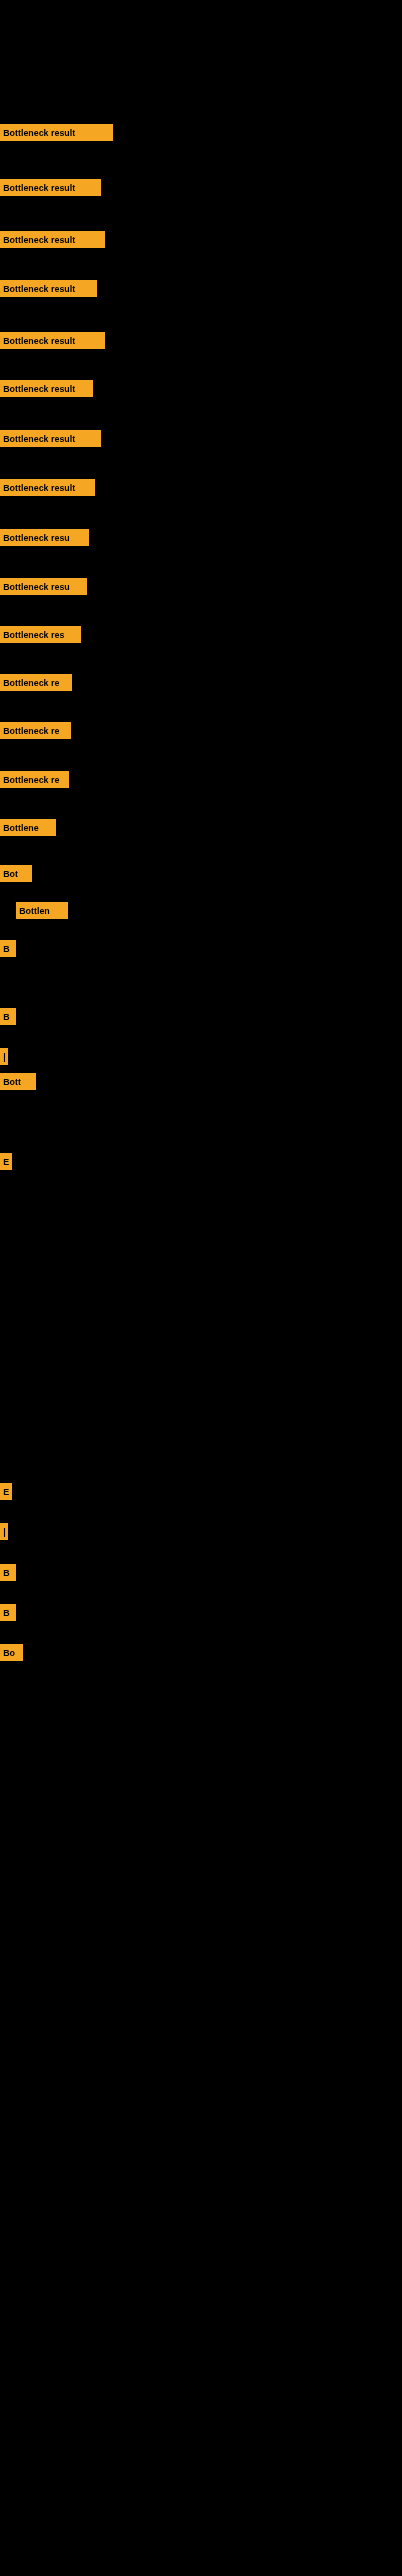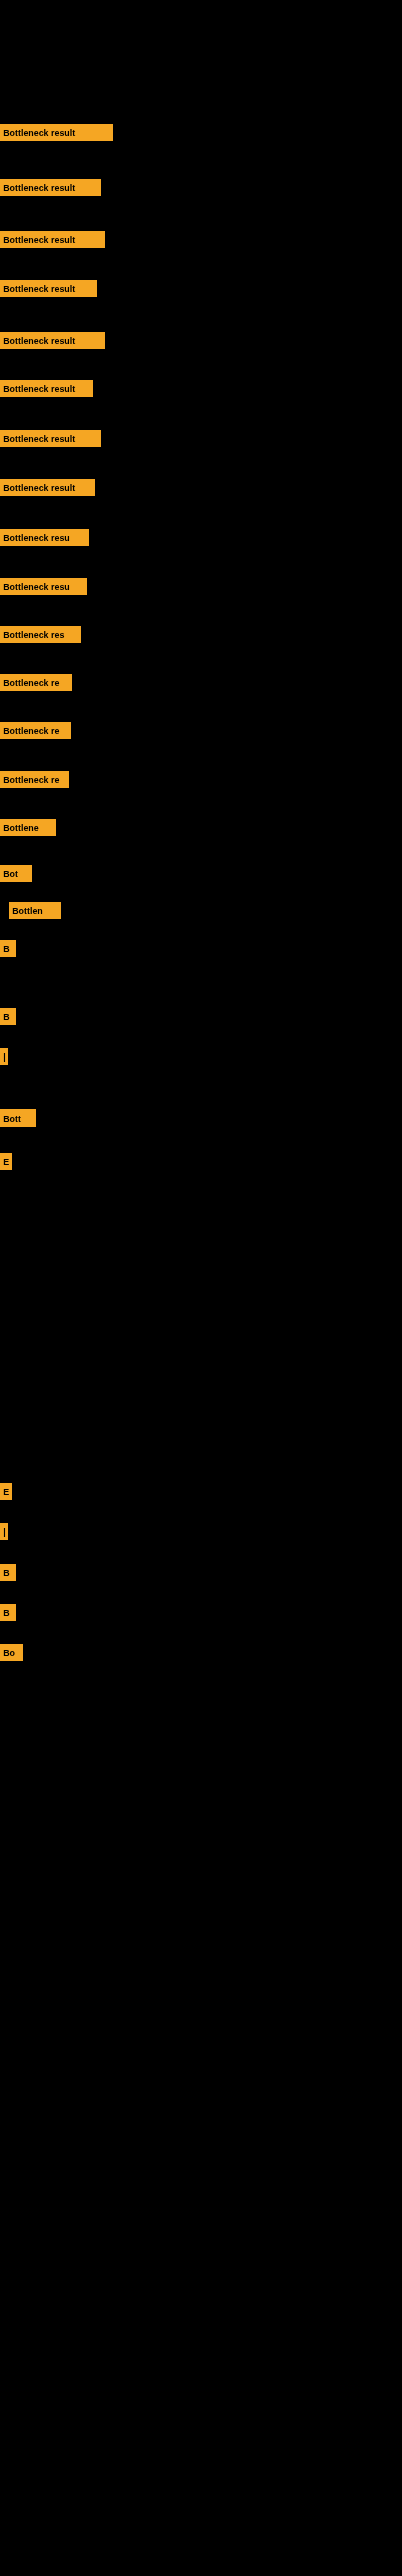--- a/index.html
+++ b/index.html
@@ -14,21 +14,21 @@
     .site-title {
       text-align: center;
       font-size: 13px;
       color: #ccc;
       padding: 6.4px 0 3.2px 0;
     }
     .bar-container {
       position: absolute;
       left: 0;
       display: flex;
-      align-items: center;
+      align-items: flex-start;
     }
     .bar-label {
       background-color: #f5a623;
       color: #000;
       font-size: 8.9px;
       font-weight: bold;
       padding: 1.6px 3.2px;
       white-space: nowrap;
       overflow: hidden;
     }
@@ -80,33 +80,33 @@
     </div>
     <div class="bar-container" style="top: 761px; left: 0px; height: 17.7px; width: 69px;">
       <span class="bar-label" style="width: 69px; height: 17.7px; line-height: 17.7px; display: block;">Bottleneck re</span>
     </div>
     <div class="bar-container" style="top: 809px; left: 0px; height: 17.7px; width: 76px;">
       <span class="bar-label" style="width: 56px; height: 17.7px; line-height: 17.7px; display: block;">Bottlene</span>
     </div>
     <div class="bar-container" style="top: 855px; left: 0px; height: 17.7px; width: 32px;">
       <span class="bar-label" style="width: 32px; height: 17.7px; line-height: 17.7px; display: block;">Bot</span>
     </div>
-    <div class="bar-container" style="top: 892px; left: 9px; height: 17.7px; width: 52px;">
+    <div class="bar-container" style="top: 892px; left: 16px; height: 17.7px; width: 52px;">
       <span class="bar-label" style="width: 52px; height: 17.7px; line-height: 17.7px; display: block;">Bottlen</span>
     </div>
     <div class="bar-container" style="top: 930px; left: 0px; height: 17.7px; width: 16px;">
       <span class="bar-label" style="width: 16px; height: 17.7px; line-height: 17.7px; display: block;">B</span>
     </div>
     <div class="bar-container" style="top: 998px; left: 0px; height: 17.7px; width: 16px;">
       <span class="bar-label" style="width: 16px; height: 17.7px; line-height: 17.7px; display: block;">B</span>
     </div>
     <div class="bar-container" style="top: 1038px; left: 0px; height: 17.7px; width: 8px;">
       <span class="bar-label" style="width: 8px; height: 17.7px; line-height: 17.7px; display: block;">|</span>
     </div>
-    <div class="bar-container" style="top: 1095px; left: 0px; height: 27px; width: 36px;">
+    <div class="bar-container" style="top: 1063px; left: 0px; height: 27px; width: 36px;">
       <span class="bar-label" style="width: 36px; height: 17.7px; line-height: 17.7px; display: block;">Bott</span>
     </div>
     <div class="bar-container" style="top: 1143px; left: 0px; height: 17.7px; width: 12px;">
       <span class="bar-label" style="width: 12px; height: 17.7px; line-height: 17.7px; display: block;">E</span>
     </div>
     <div class="bar-container" style="top: 1473px; left: 0px; height: 17.7px; width: 12px;">
       <span class="bar-label" style="width: 12px; height: 17.7px; line-height: 17.7px; display: block;">E</span>
     </div>
     <div class="bar-container" style="top: 1513px; left: 0px; height: 17.7px; width: 8px;">
       <span class="bar-label" style="width: 8px; height: 17.7px; line-height: 17.7px; display: block;">|</span>

